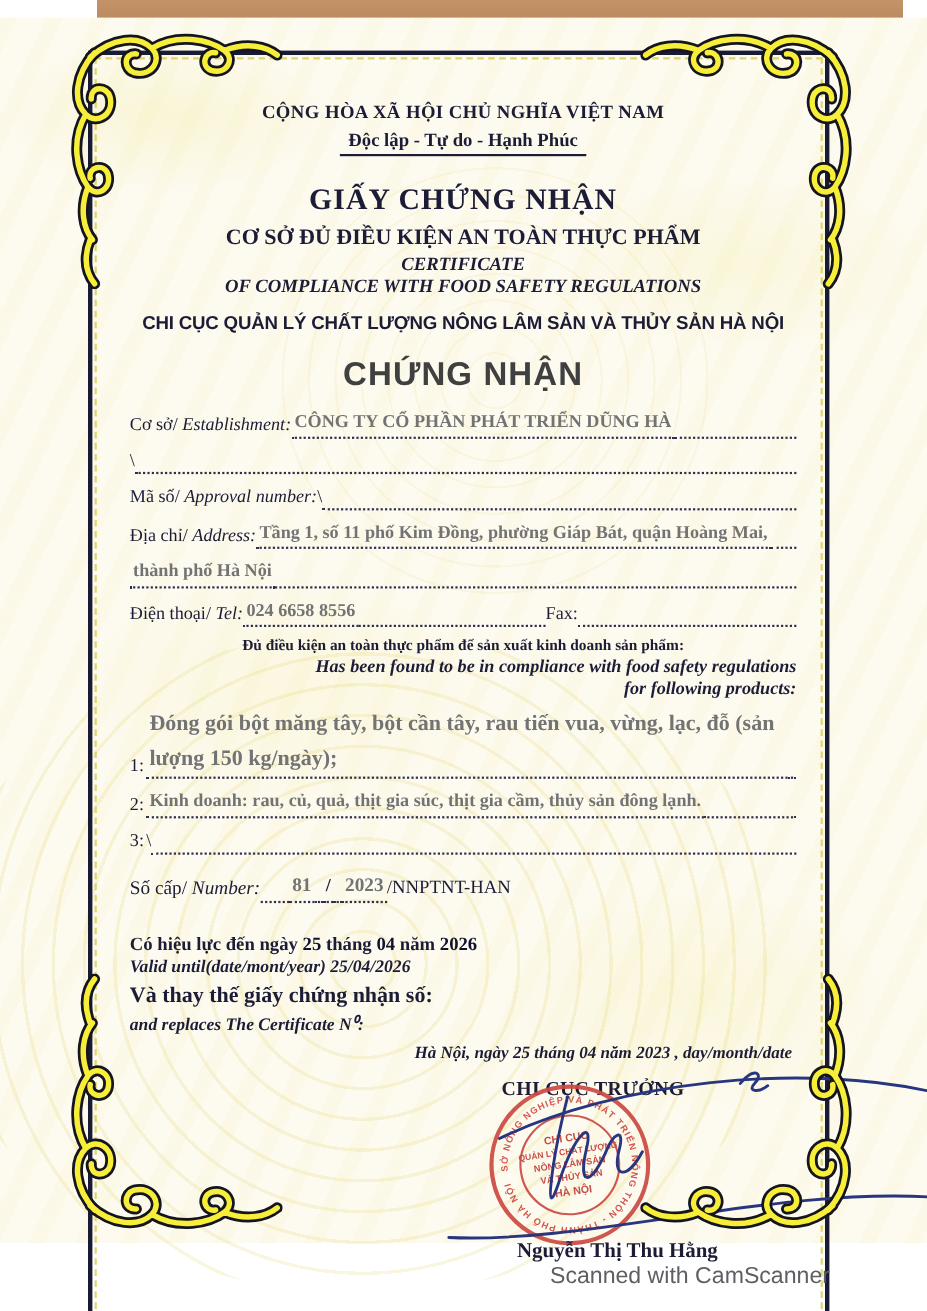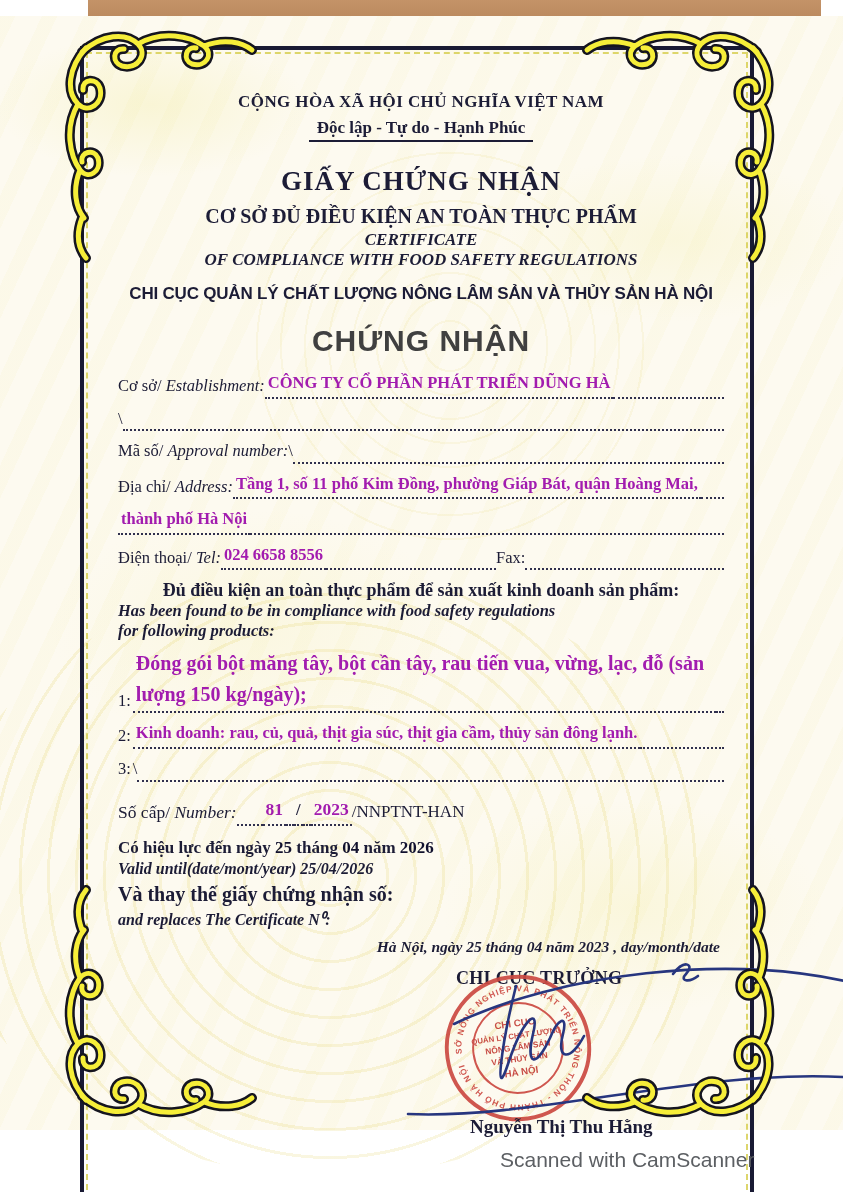--- a/index.html
+++ b/index.html
@@ -45,30 +45,30 @@
   .sub-vi { margin-top:8px; font-size:20px; font-weight:bold; }
   .en1 { margin-top:2px; font-size:17px; font-weight:bold; font-style:italic; }
   .en2 { font-size:17px; font-weight:bold; font-style:italic; }
   .issuer { margin-top:14px; font-size:17px; font-weight:bold; font-family:"Liberation Sans", sans-serif; letter-spacing:-.2px; }
   .certify { margin-top:20px; margin-bottom:12px; font-size:30px; font-weight:bold; font-family:"Liberation Sans", sans-serif;
              color:#404040; letter-spacing:1px; }
 
   .row { display:flex; align-items:flex-end; font-size:16.5px; margin-top:7px; line-height:1.55; }
   .lbl { white-space:nowrap; }
   .lbl .en { font-style:italic; }
-  .val { font-weight:bold; color:#a21caf; border-bottom:2px dotted #30304e; padding:0 3px 1px; white-space:nowrap; }
+  .val { font-weight:bold; color:#737373; border-bottom:2px dotted #30304e; padding:0 3px 1px; white-space:nowrap; }
   .dots { flex:1; min-width:8px; border-bottom:2px dotted #30304e; height:1.35em; }
   .dotsf { border-bottom:2px dotted #30304e; height:1.35em; }
   .slashmark { font-weight:bold; padding:0 2px 1px; border-bottom:2px dotted #30304e; }
 
-  .comp-vi { margin-top:10px; font-size:18px; font-weight:bold; text-align:center; }
-  .comp-en { font-size:16.5px; font-style:italic; font-weight:bold; text-align:left; }
+  .comp-vi { margin-top:10px; font-size:14px; font-weight:bold; text-align:center; }
+  .comp-en { font-size:16.5px; font-style:italic; font-weight:bold; text-align:right; }
 
   .prod .num { font-size:16.5px; padding-right:2px; }
-  .validity { margin-top:12px; font-size:17px; font-weight:bold; }
+  .validity { margin-top:28px; font-size:17px; font-weight:bold; }
   .validity .hand { color:#11112e; }
   .validity-en { font-size:16px; font-weight:bold; font-style:italic; margin-top:2px; }
   .replaces { margin-top:5px; font-size:20px; font-weight:bold; }
   .replaces-en { font-size:16px; font-weight:bold; font-style:italic; margin-top:2px; }
 
   .sig-area { position:relative; height:235px; margin-top:8px; }
   .date-line { text-align:right; font-size:15.5px; font-style:italic; font-weight:bold; padding-right:4px; }
   .sig-title { position:absolute; left:338px; top:30px; font-size:18px; font-weight:bold; letter-spacing:.3px; }
   .sig-name { position:absolute; left:352px; top:178px; font-size:19px; font-weight:bold; }
 

